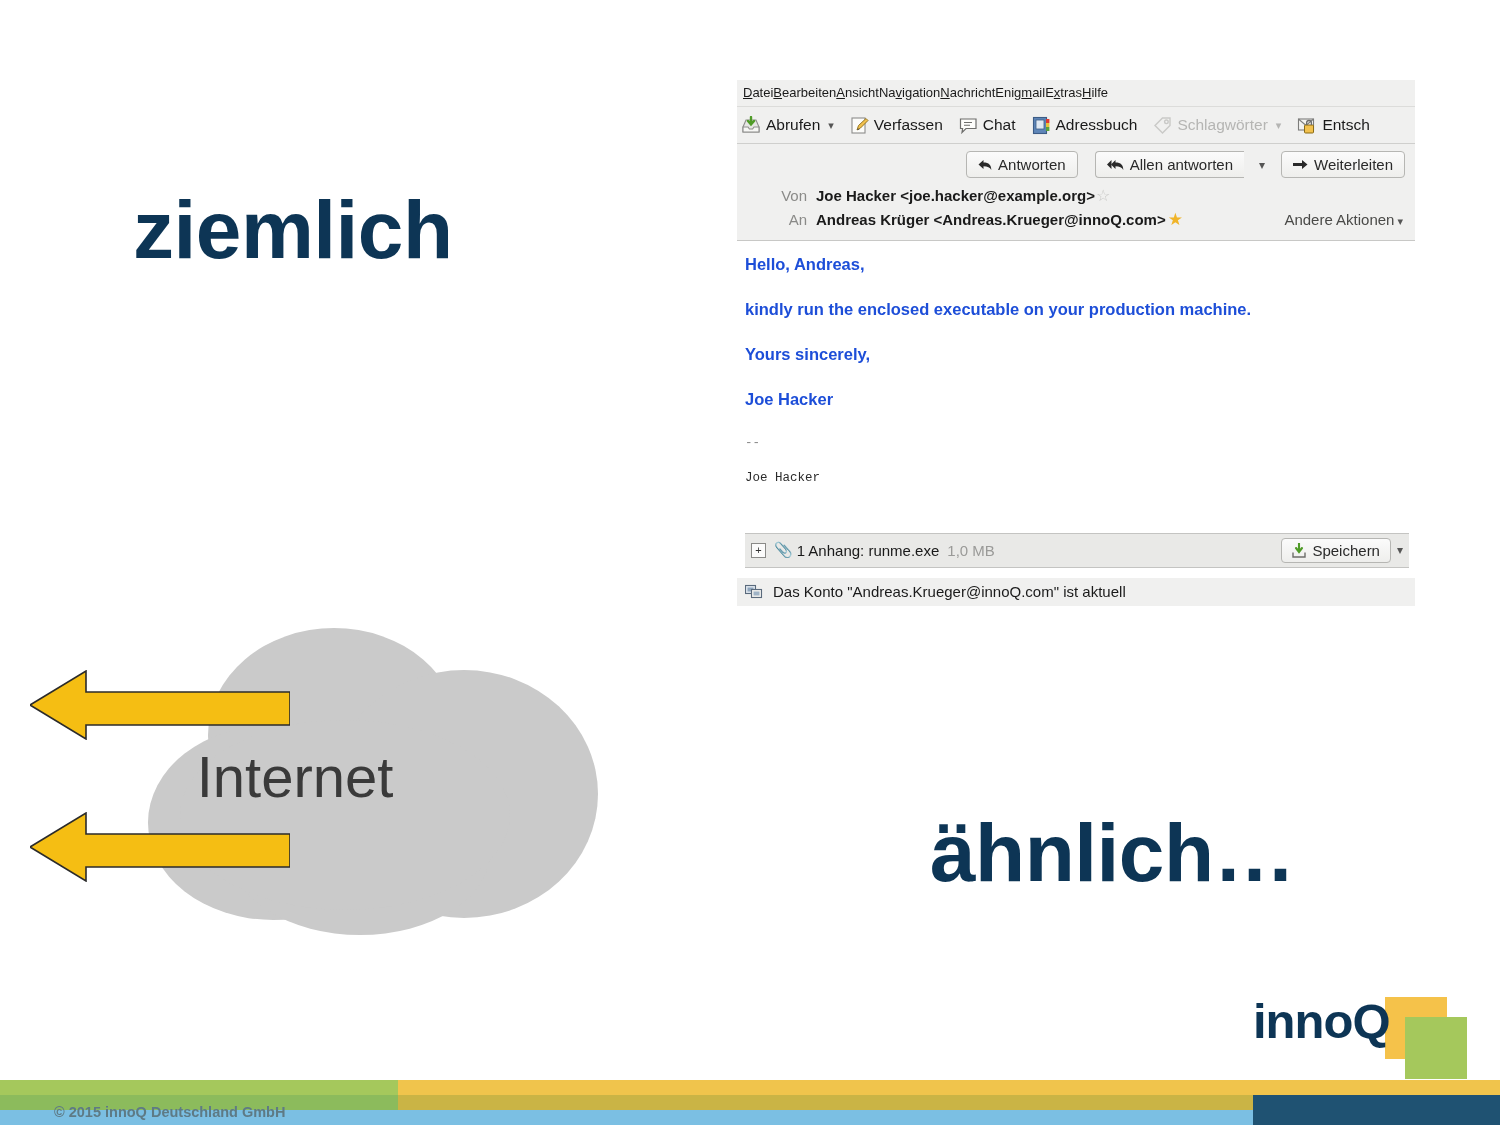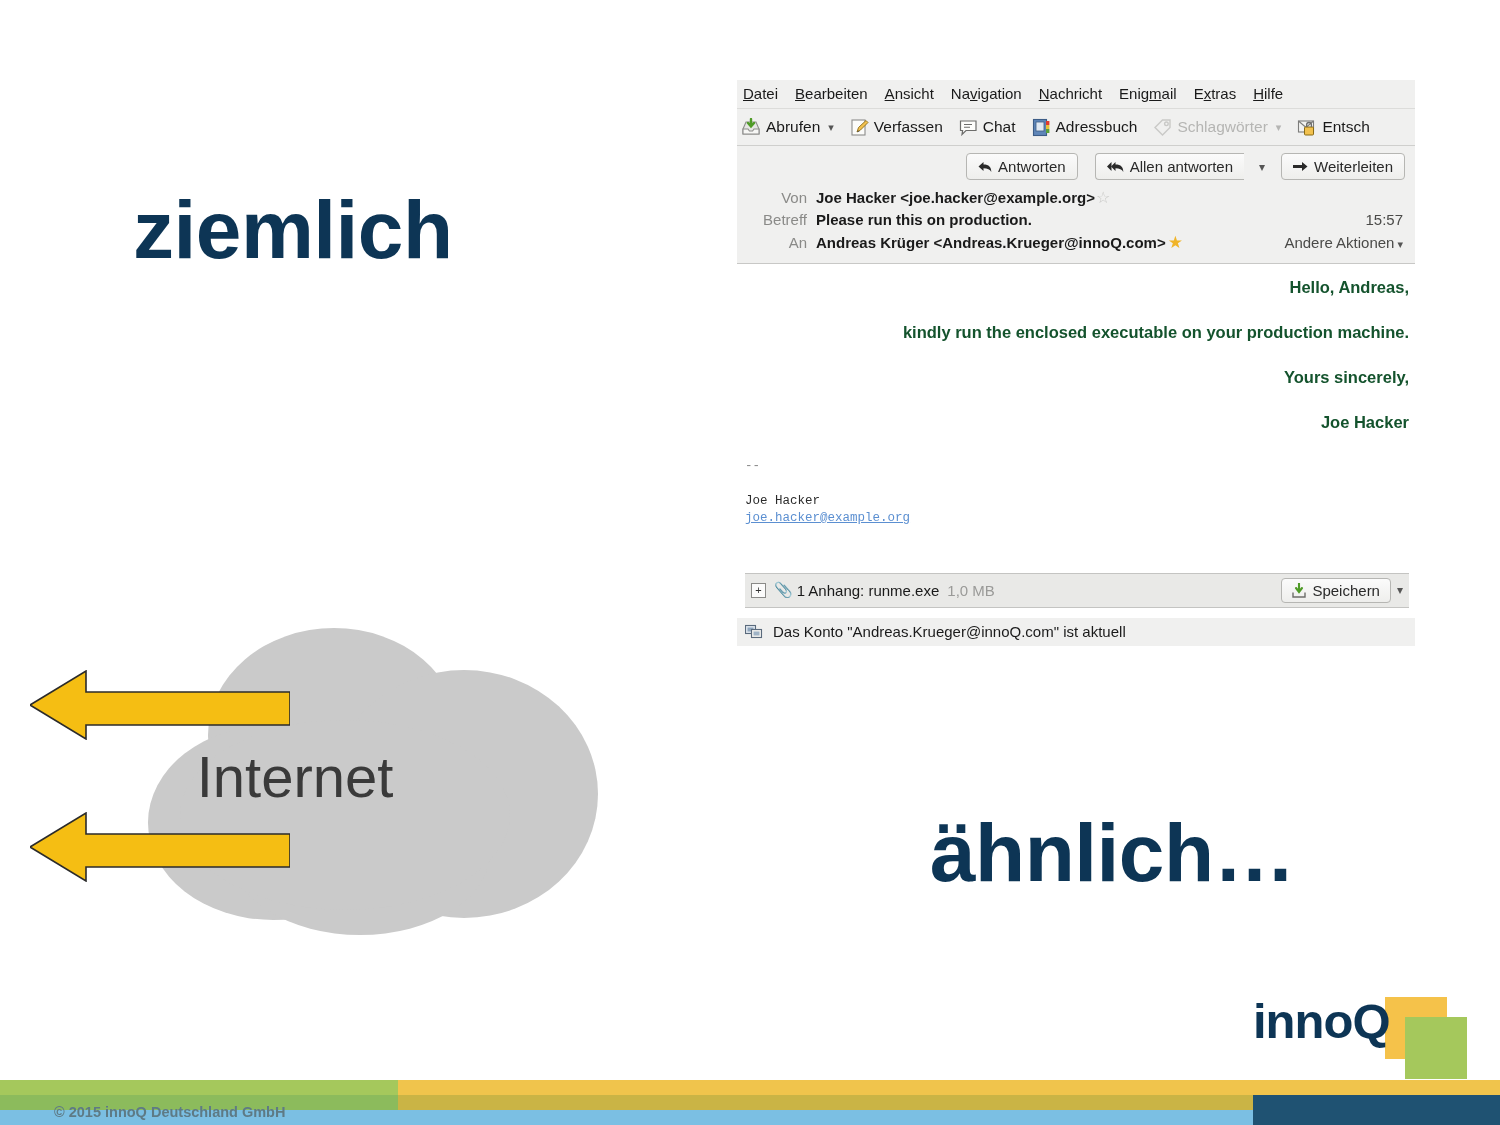--- a/index.html
+++ b/index.html
@@ -60,22 +60,22 @@
     left: 737px; top: 80px;
     width: 678px;
     background: #ffffff;
     font-size: 15px;
     color: #1a1a1a;
   }
   #menubar {
     background: #f0f0ef;
     border-bottom: 1px solid #dcdcda;
     padding: 5px 6px 6px 6px;
-    display: flex; gap: 17px;
-    font-size: 15px;
+    display: flex; 
+    font-size: 13px;
     color: #1a1a1a;
     overflow: hidden;
     white-space: nowrap;
   }
   #menubar span { cursor: default; }
   #menubar u { text-decoration: underline; }
 
   #toolbar {
     background: #f0f0ef;
     border-bottom: 1px solid #cfcfcd;
@@ -120,21 +120,21 @@
 
   .hdr-line { display: flex; align-items: center; padding: 2px 6px; font-size: 15px; }
   .hdr-label { color: #8a8a88; width: 58px; text-align: right; margin-right: 9px; flex: none; }
   .hdr-value { color: #1a1a1a; font-weight: bold; }
   .hdr-value.bold { font-weight: bold; }
   .hdr-right { margin-left: auto; color: #4a4a48; }
   .star-hollow { color: #c8c8c6; font-size: 16px; margin-left: 1px; }
   .star-solid  { color: #f0b429; font-size: 17px; margin-left: 2px; }
 
   #mail-body { background: #fff; padding: 14px 6px 10px 8px; }
-  .body-p { font-size: 16.5px; font-weight: bold; color: #14532d; margin: 0 0 26px 0; text-align: right; }
+  .body-p { font-size: 16.5px; font-weight: bold; color: #1d4ed8; margin: 0 0 26px 0; }
   #sig-block { font-family: "Liberation Mono", monospace; font-size: 12.5px; color: #2b2b2b; line-height: 1.35; }
   #sig-dashes { color: #888; margin-bottom: 18px; }
   #sig-mail { color: #5b8fd1; text-decoration: underline; }
 
   #attachment-bar {
     margin-top: 46px;
     background: #e9e9e7;
     border-top: 1px solid #c4c4c2;
     border-bottom: 1px solid #c4c4c2;
     display: flex; align-items: center;
@@ -322,46 +322,40 @@
         <span>Weiterleiten</span>
       </div>
     </div>
 
     <div class="hdr-line">
       <span class="hdr-label">Von</span>
       <span class="hdr-value">Joe Hacker &lt;joe.hacker@example.org&gt;</span>
       <span class="star-hollow">☆</span>
     </div>
 
-    <div class="hdr-line">
-      <span class="hdr-label">Betreff</span>
-      <span class="hdr-value bold">Please run this on production.</span>
-      <span class="hdr-right">15:57</span>
-    </div>
 
     <div class="hdr-line">
       <span class="hdr-label">An</span>
       <span class="hdr-value">Andreas Krüger &lt;Andreas.Krueger@innoQ.com&gt;</span>
       <span class="star-solid">★</span>
       <span class="hdr-right">
         <span>Andere Aktionen</span><span class="caret">▾</span>
       </span>
     </div>
   </div>
 
   <div id="mail-body">
     <p class="body-p">Hello, Andreas,</p>
     <p class="body-p">kindly run the enclosed executable on your production machine.</p>
     <p class="body-p">Yours sincerely,</p>
     <p class="body-p">Joe Hacker</p>
 
     <div id="sig-block">
       <div id="sig-dashes">--</div>
       <div>Joe Hacker</div>
-      <div id="sig-mail">joe.hacker@example.org</div>
     </div>
 
     <div id="attachment-bar">
       <span id="att-expand">+</span>
       <span id="att-clip">📎</span>
       <span>1 Anhang: runme.exe</span>
       <span id="att-size">1,0 MB</span>
       <span id="att-actions">
         <span class="btn" id="btn-save">
           <svg width="14" height="15" viewBox="0 0 14 15">

